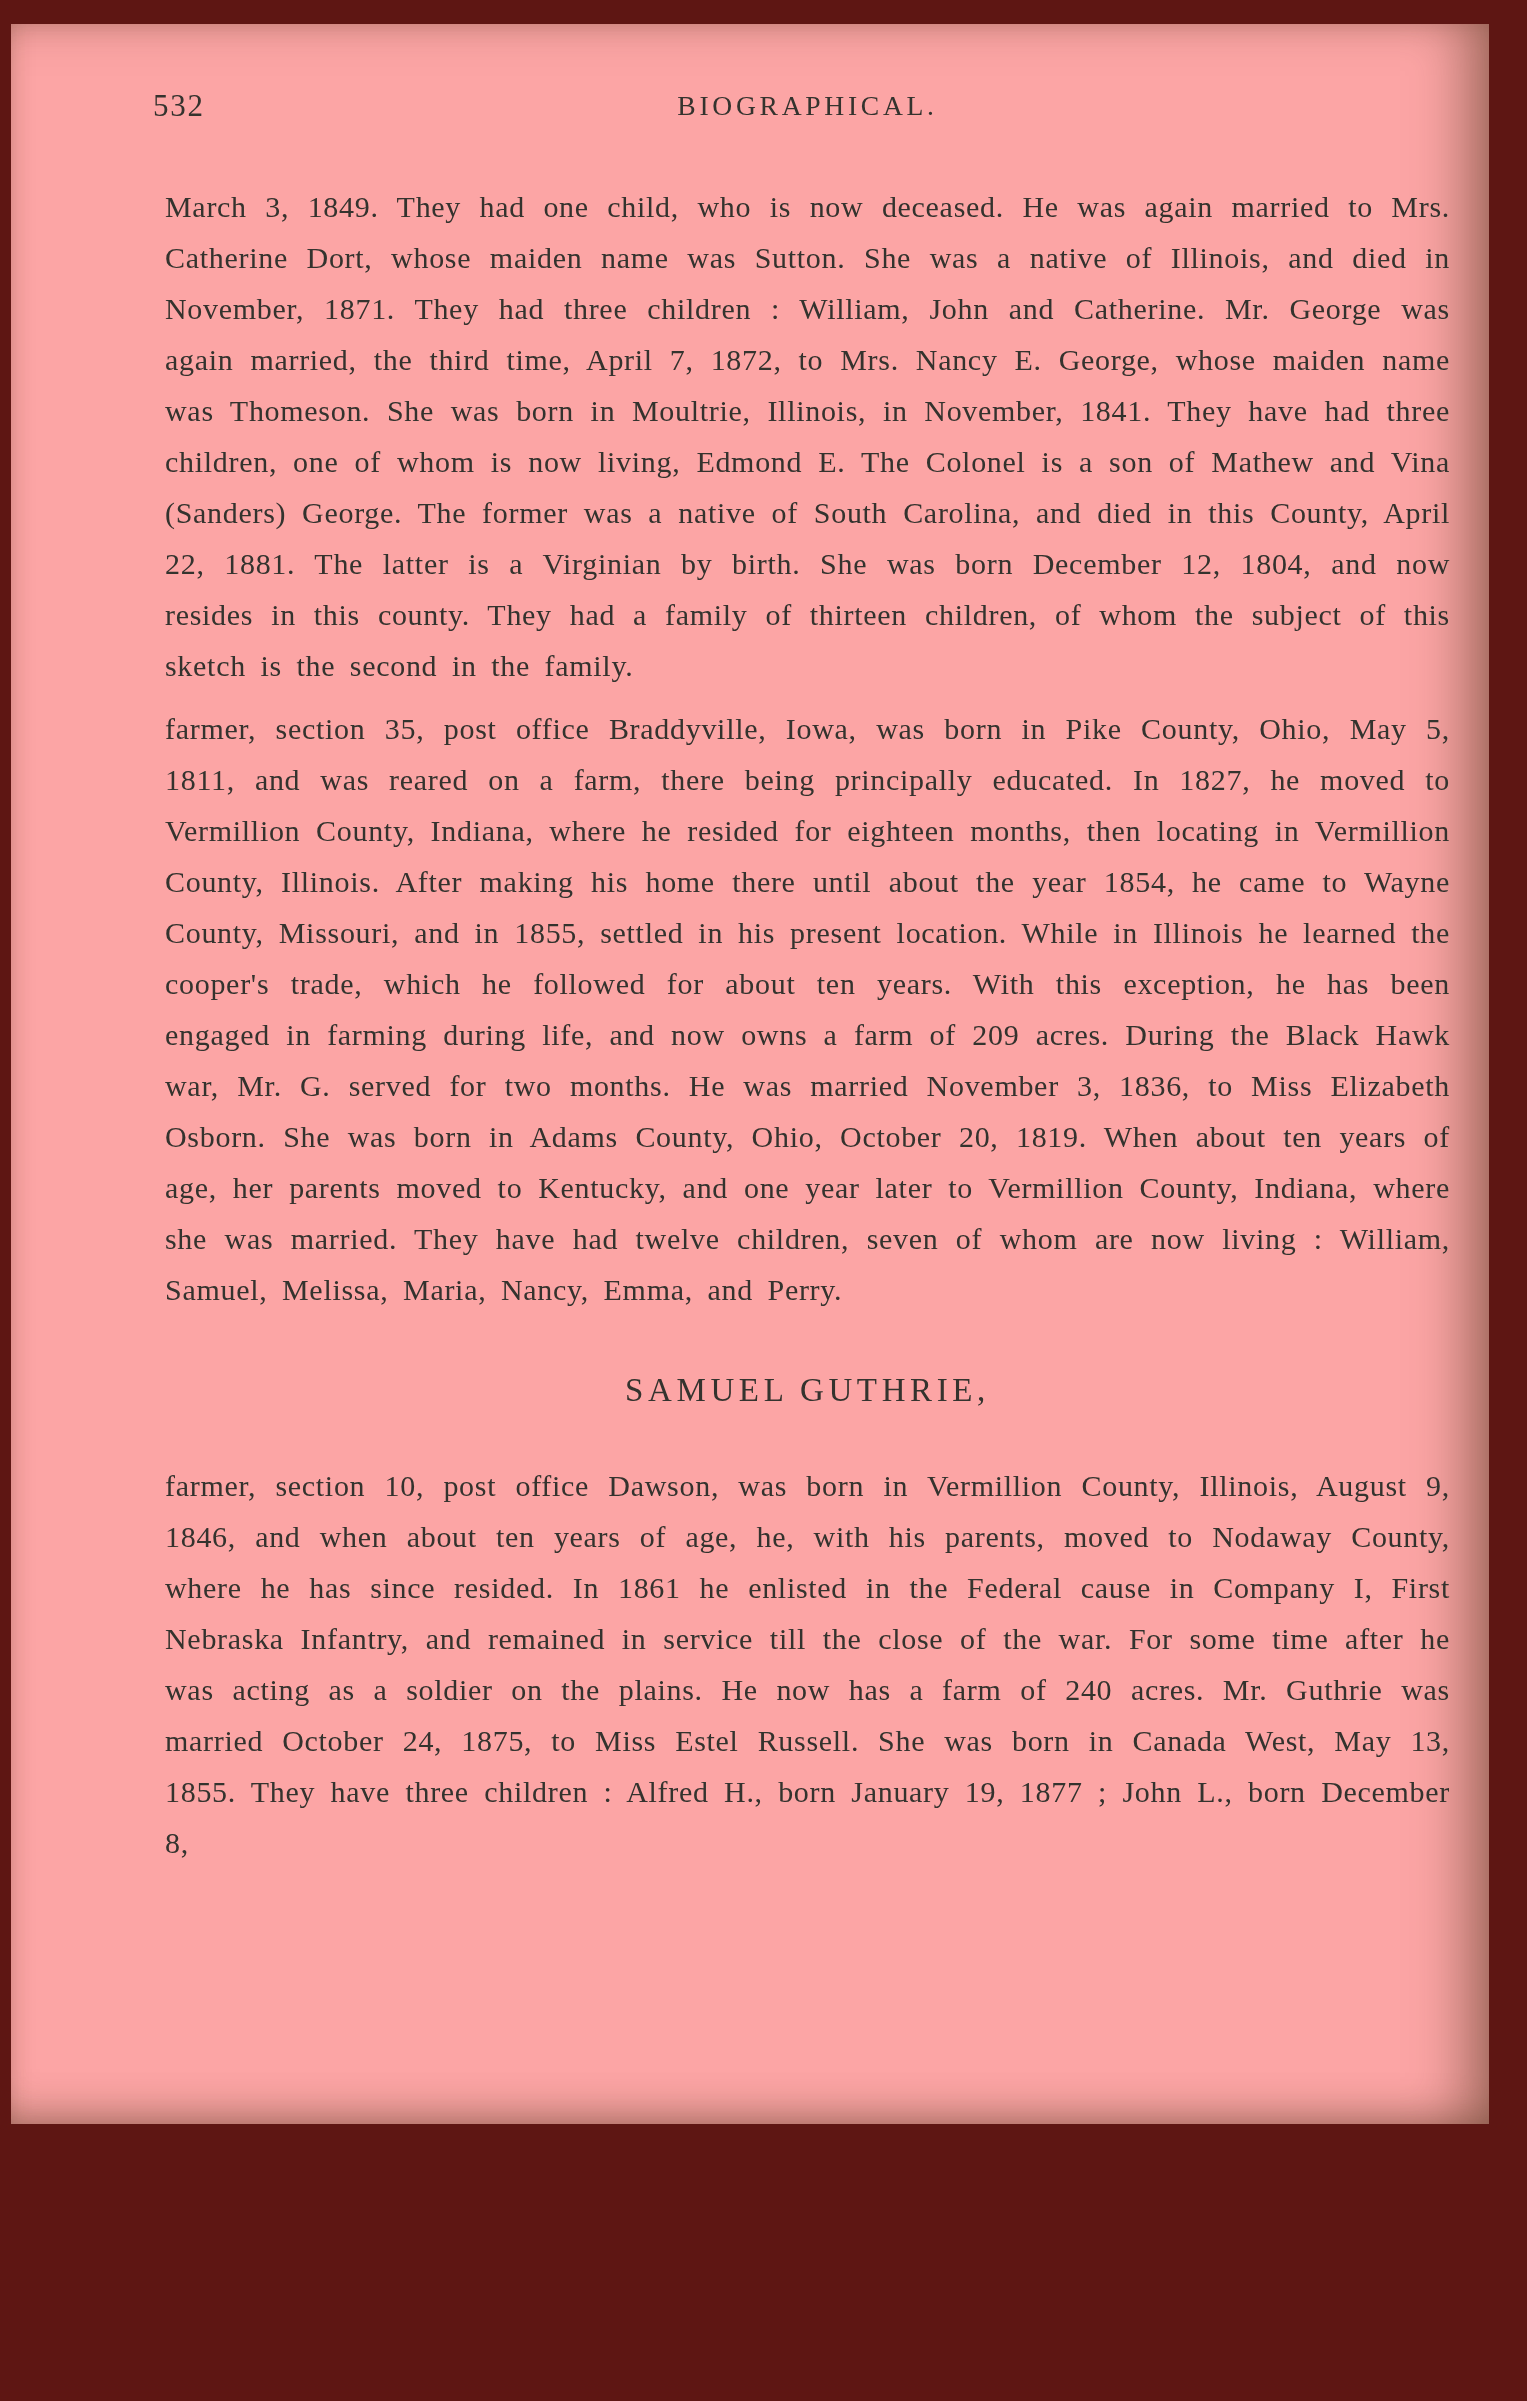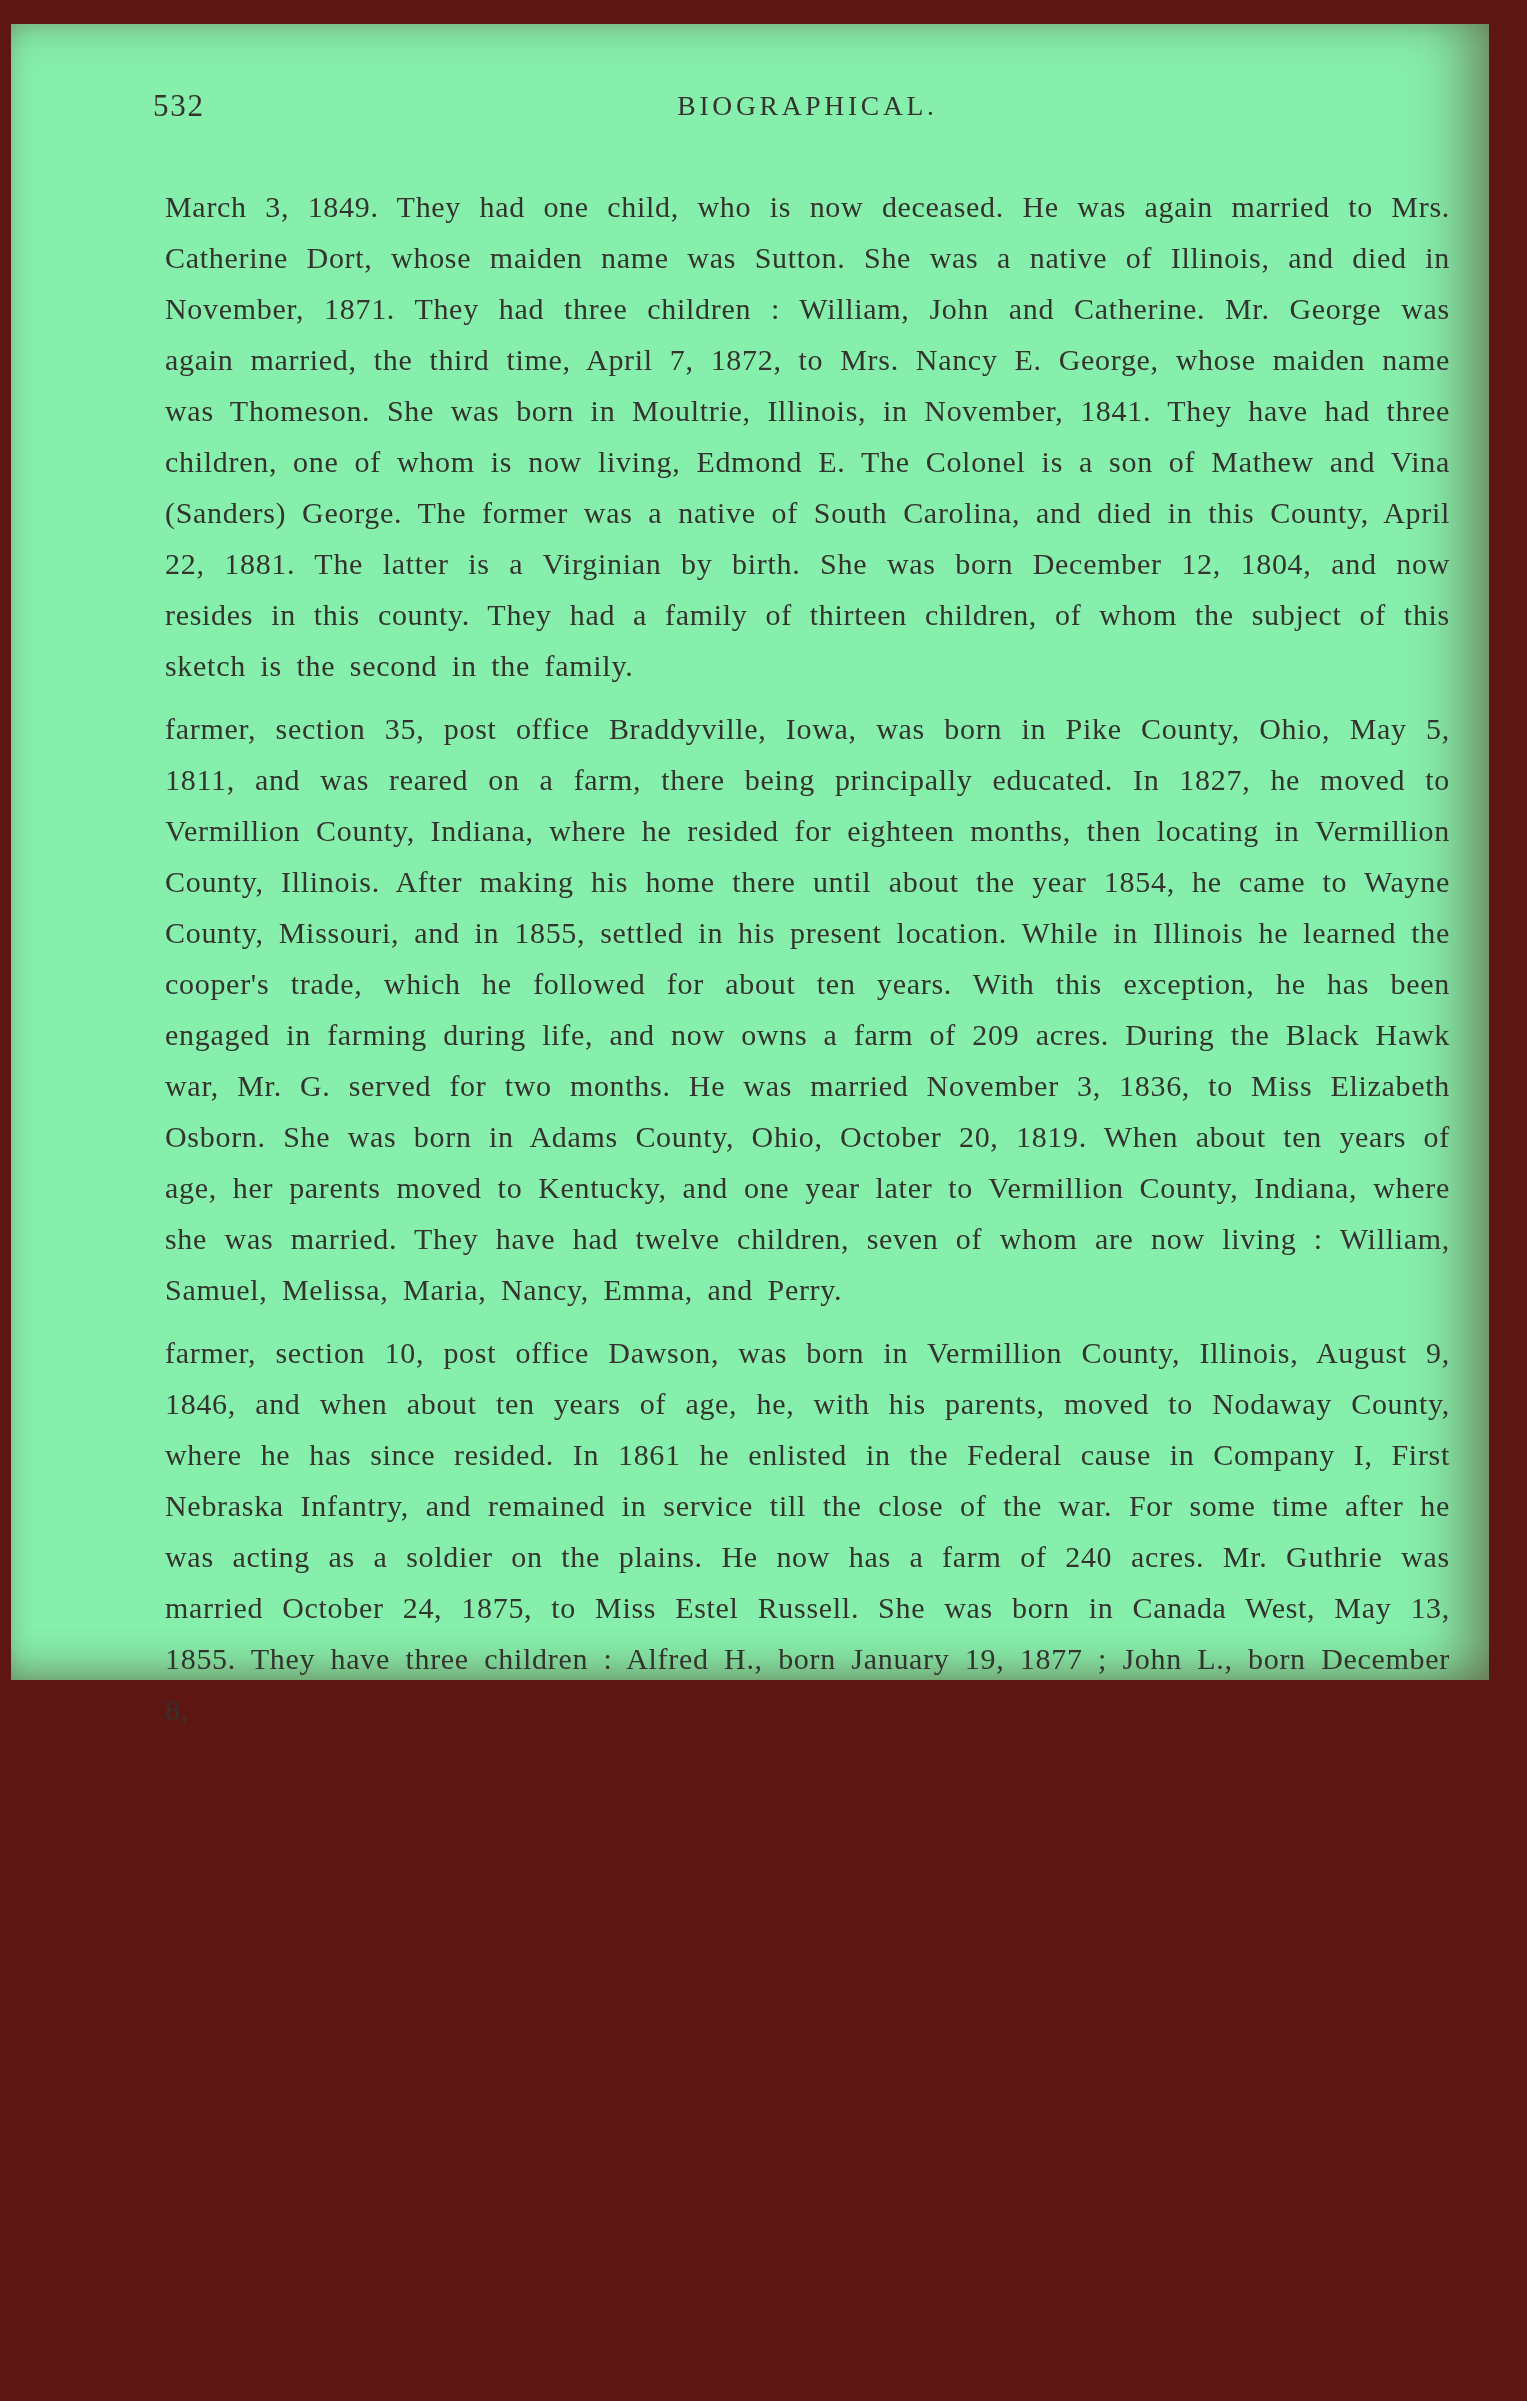--- a/index.html
+++ b/index.html
@@ -11,22 +11,22 @@
     background: #5e1613;
     font-family: "Liberation Serif", "DejaVu Serif", serif;
   }
 
   
   .page {
     position: absolute;
     left: 11px;
     top: 24px;
     width: 1478px;
-    height: 1656px;
-    background: #86efac;
+    height: 2100px;
+    background: #fca5a5;
     box-shadow:
       inset -37px 0 55px -14.7px rgba(90, 60, 38, 0.55),
       inset 0 -26px 40px -20px rgba(90, 60, 38, 0.38),
       inset 0 16.5px 29px -22px rgba(90, 60, 38, 0.22),
       inset 13px 0 24px -16.5px rgba(90, 60, 38, 0.22);
   }
 
   .page-inner {
     position: absolute;
     left: 142px;
@@ -84,18 +84,19 @@
     <div class="page-header">
       <span class="page-number">532</span>
       <span class="running-head">BIOGRAPHICAL.</span>
     </div>
 
     <p class="body-para">March 3, 1849.  They had one child, who is now deceased.  He was again married to Mrs. Catherine Dort, whose maiden name was Sutton. She was a native of Illinois, and died in November, 1871.  They had three children : William, John and Catherine.  Mr. George was again married, the third time, April 7, 1872, to Mrs. Nancy E. George, whose maiden name was Thomeson.  She was born in Moultrie, Illinois, in November, 1841.  They have had three children, one of whom is now living, Edmond E.  The Colonel is a son of Mathew and Vina (Sanders) George.  The former was a native of South Carolina, and died in this County, April 22, 1881.  The latter is a Virginian by birth.  She was born December 12, 1804, and now resides in this county.  They had a family of thirteen children, of whom the subject of this sketch is the second in the family.</p>
 
 
     <p class="body-para">farmer, section 35, post office Braddyville, Iowa, was born in Pike County, Ohio, May 5, 1811, and was reared on a farm, there being principally educated.  In 1827, he moved to Vermillion County, Indiana, where he resided for eighteen months, then locating in Vermillion County, Illinois.  After making his home there until about the year 1854, he came to Wayne County, Missouri, and in 1855, settled in his present location.  While in Illinois he learned the cooper's trade, which he followed for about ten years.  With this exception, he has been engaged in farming during life, and now owns a farm of 209 acres. During the Black Hawk war, Mr. G. served for two months.  He was married November 3, 1836, to Miss Elizabeth Osborn.  She was born in Adams County, Ohio, October 20, 1819.  When about ten years of age, her parents moved to Kentucky, and one year later to Vermillion County, Indiana, where she was married.  They have had twelve children, seven of whom are now living : William, Samuel, Melissa, Maria, Nancy, Emma, and Perry.</p>
 
+    <h2 class="section-heading">SAMUEL GUTHRIE,</h2>
 
     <p class="body-para">farmer, section 10, post office Dawson, was born in Vermillion County, Illinois, August 9, 1846, and when about ten years of age, he, with his parents, moved to Nodaway County, where he has since resided.  In 1861 he enlisted in the Federal cause in Company I, First Nebraska Infantry, and remained in service till the close of the war.  For some time after he was acting as a soldier on the plains.  He now has a farm of 240 acres.  Mr. Guthrie was married October 24, 1875, to Miss Estel Russell.  She was born in Canada West, May 13, 1855.  They have three children : Alfred H., born January 19, 1877 ; John L., born December 8,</p>
 
   </div>
 </div>
 
 
 </body></html>

